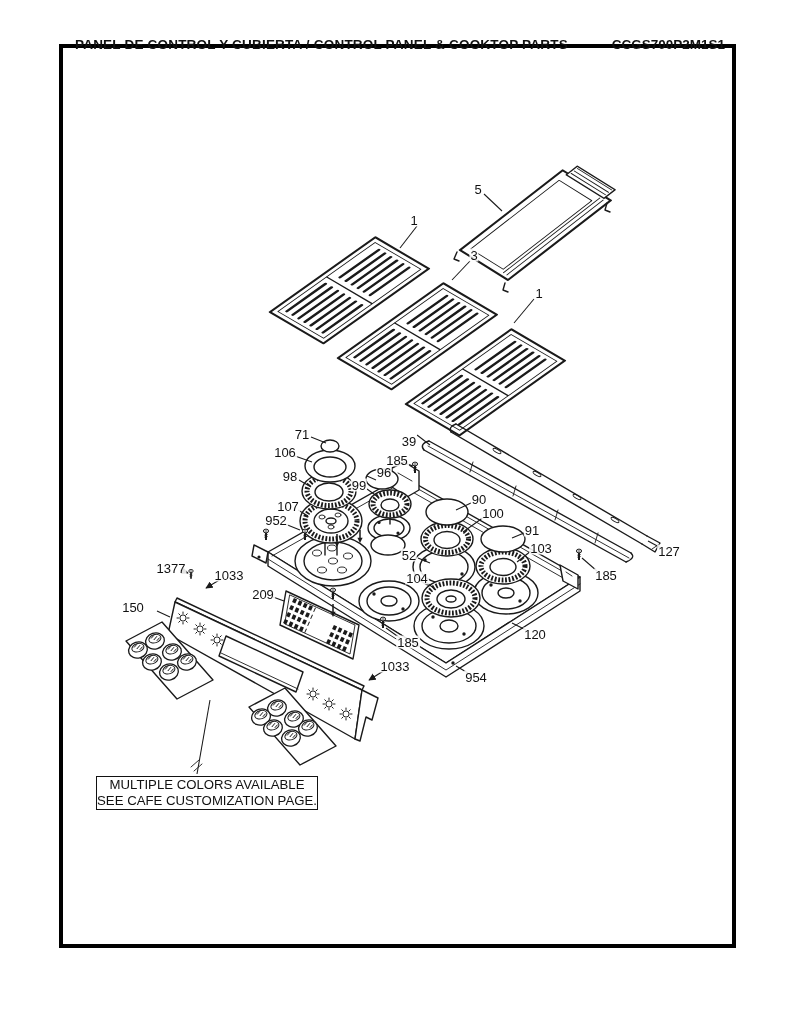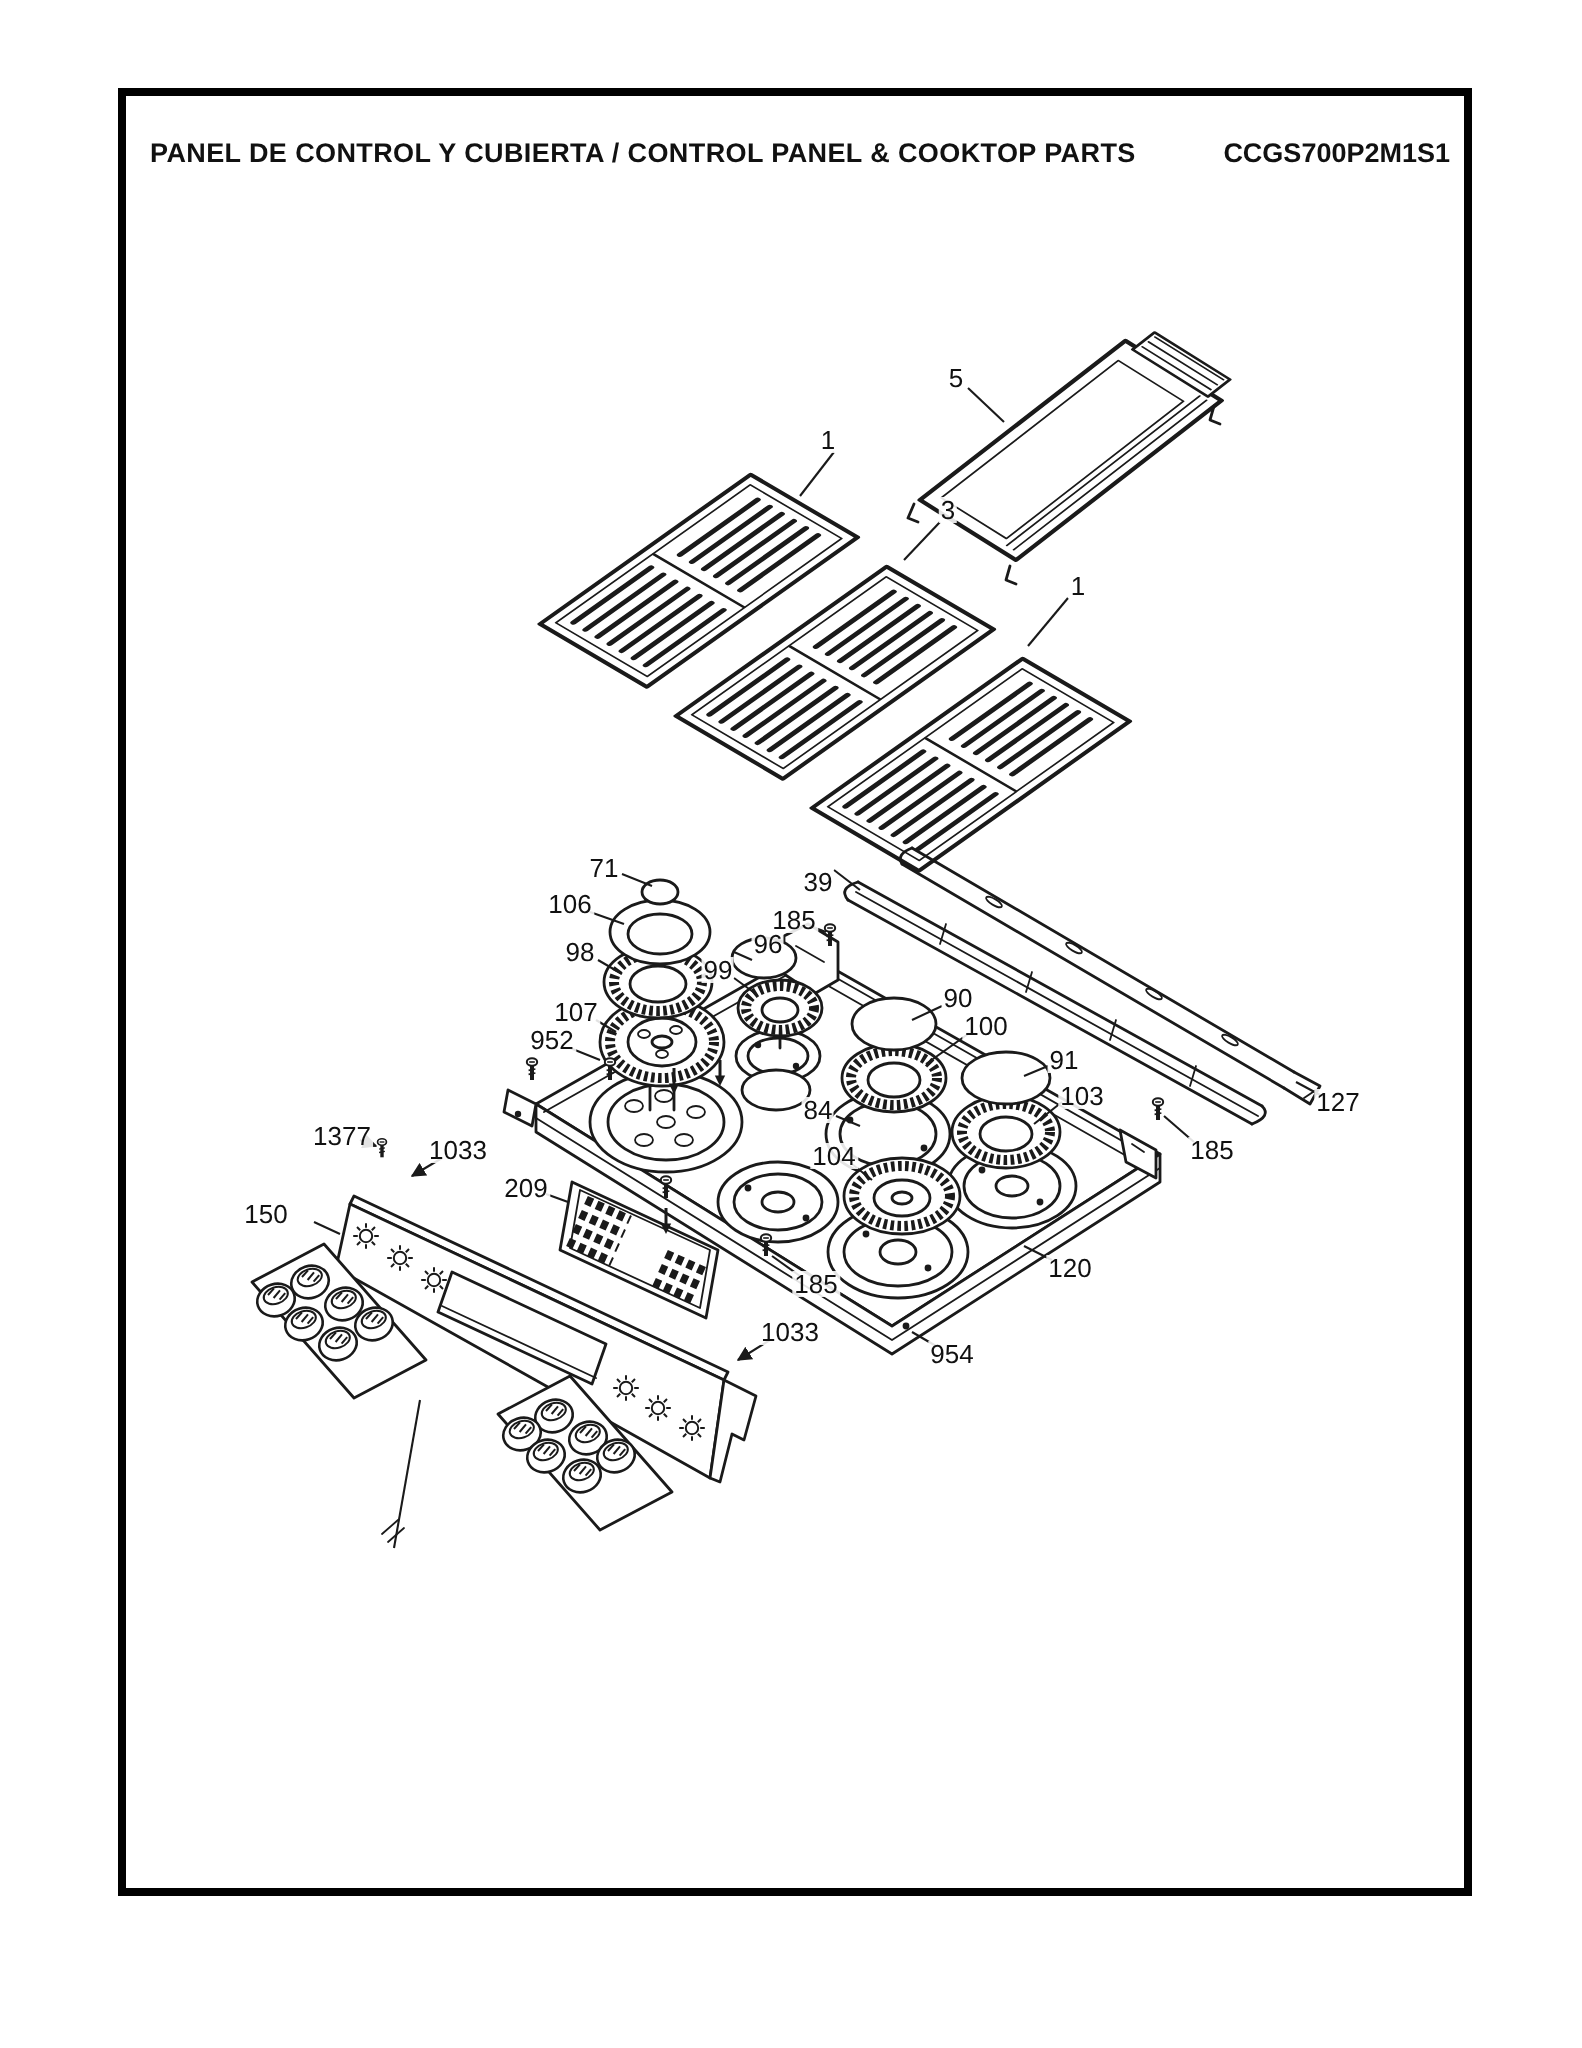--- a/index.html
+++ b/index.html
@@ -1,20 +1,20 @@
 <!DOCTYPE html>
 <html><head>
 <meta charset="utf-8">
 <style>
   html,body{margin:0;padding:0;background:#fff;}
   .page{position:relative;width:791px;height:1024px;background:#fff;overflow:hidden;
         font-family:"Liberation Sans",sans-serif;color:#111;}
   .frame{position:absolute;left:59px;top:44px;width:677px;height:904px;
          border:4px solid #000;box-sizing:border-box;background:#fff;}
-  .hdr{position:absolute;left:75px;right:66px;top:69px;display:flex;
+  .hdr{position:absolute;left:75px;right:66px;top:37px;display:flex;
        justify-content:space-between;align-items:center;}
   .hdr .t{font-size:13.5px;font-weight:700;letter-spacing:.2px;white-space:nowrap;}
   .hdr .m{font-size:13.5px;font-weight:700;white-space:nowrap;}
   svg.art{position:absolute;left:0;top:0;width:791px;height:1024px;}
   .ln{stroke:#1a1a1a;fill:none;stroke-width:1.4;stroke-linecap:round;stroke-linejoin:round;}
   .fw{fill:#fff;}
   .thin{stroke-width:.9;} .thick{stroke-width:2.2;} .bar{stroke-width:2.6;}
   .teeth{stroke:#1a1a1a;fill:none;stroke-width:5;stroke-dasharray:1.8 1.7;}
   .dk{fill:#1a1a1a;stroke:none;}
   .ldr{stroke:#1a1a1a;stroke-width:1.05;fill:none;}
@@ -396,25 +396,29 @@
     <div class="co" style="left:359px;top:485px">99</div>
     <div class="co" style="left:288px;top:506px">107</div>
     <div class="co" style="left:276px;top:520px">952</div>
     <div class="co" style="left:397px;top:460px">185</div>
     <div class="co" style="left:479px;top:499px">90</div>
     <div class="co" style="left:493px;top:513px">100</div>
     <div class="co" style="left:532px;top:530px">91</div>
     <div class="co" style="left:541px;top:548px">103</div>
     <div class="co" style="left:669px;top:551px">127</div>
     <div class="co" style="left:606px;top:575px">185</div>
-    <div class="co" style="left:409px;top:555px">84</div>
+    <div class="co" style="left:409px;top:555px">52</div>
     <div class="co" style="left:417px;top:578px">104</div>
     <div class="co" style="left:408px;top:642px">185</div>
     <div class="co" style="left:535px;top:634px">120</div>
     <div class="co" style="left:476px;top:677px">954</div>
     <div class="co" style="left:229px;top:575px">1033</div>
     <div class="co" style="left:395px;top:666px">1033</div>
     <div class="co" style="left:171px;top:568px">1377</div>
     <div class="co" style="left:133px;top:607px">150</div>
     <div class="co" style="left:263px;top:594px">209</div>
   </div>
 
+  <div class="note">
+    <div>MULTIPLE COLORS AVAILABLE</div>
+    <div>SEE CAFE CUSTOMIZATION PAGE.</div>
+  </div>
 </div>
 
 </body></html>

